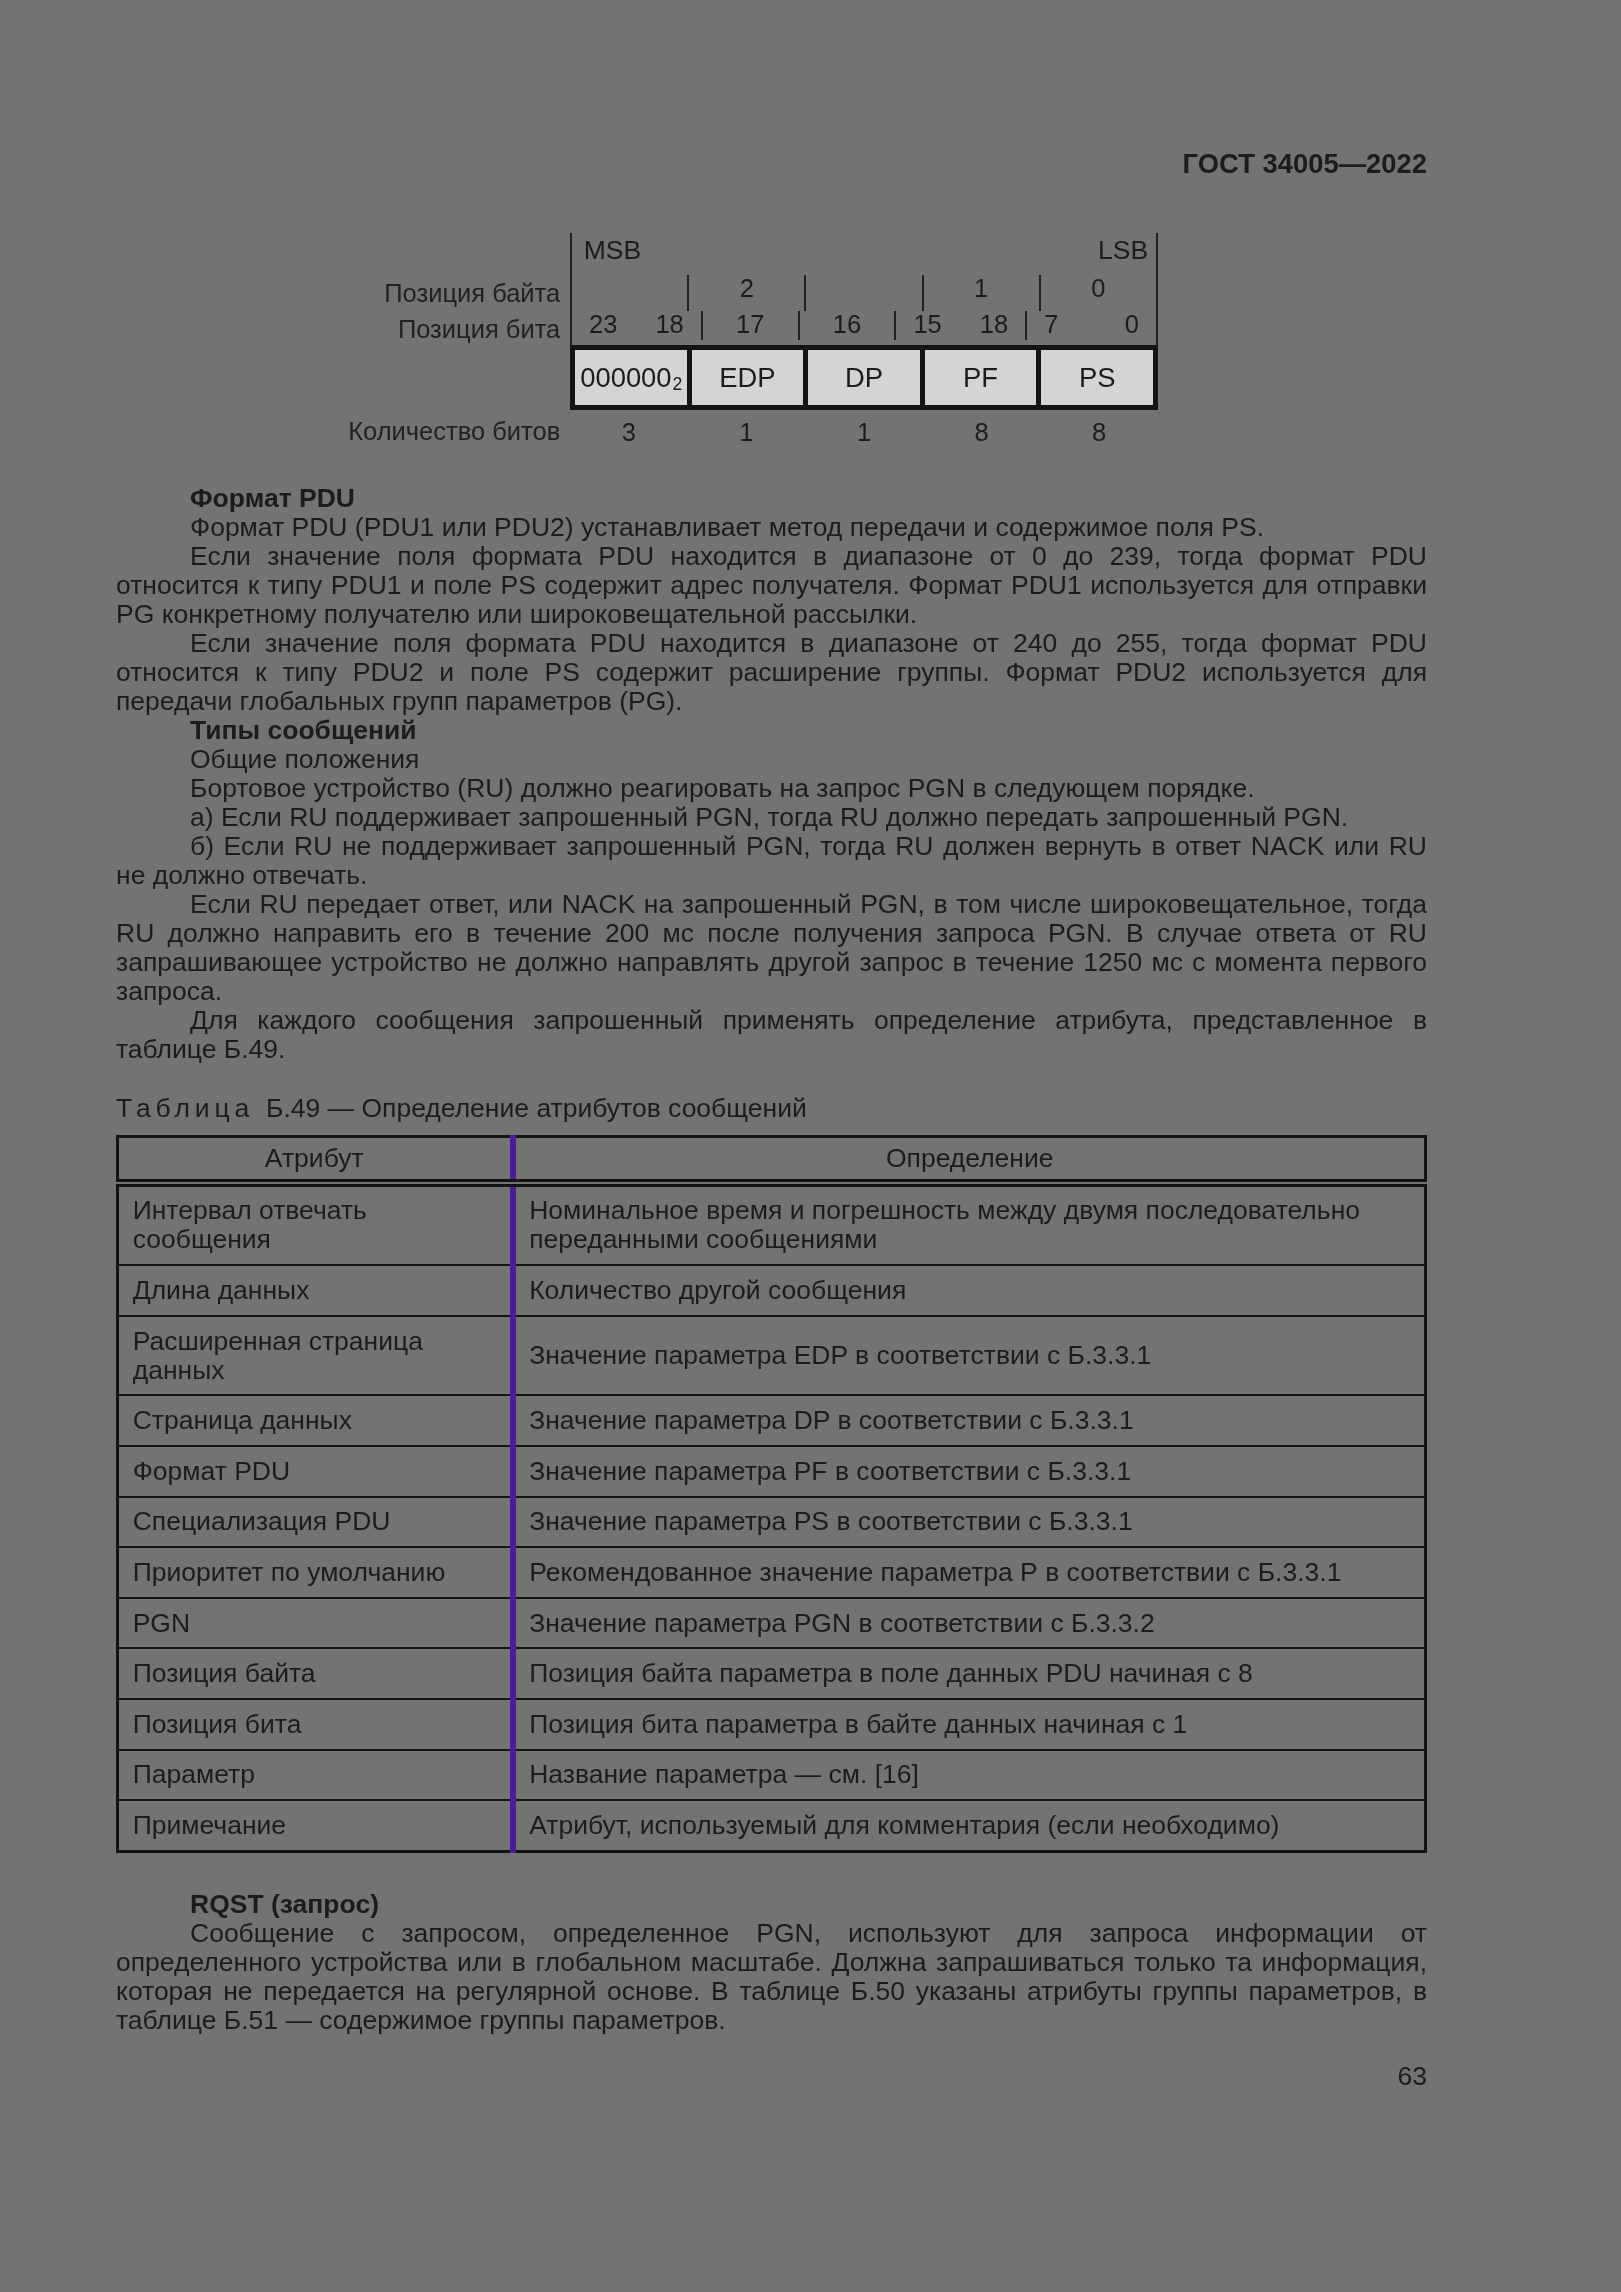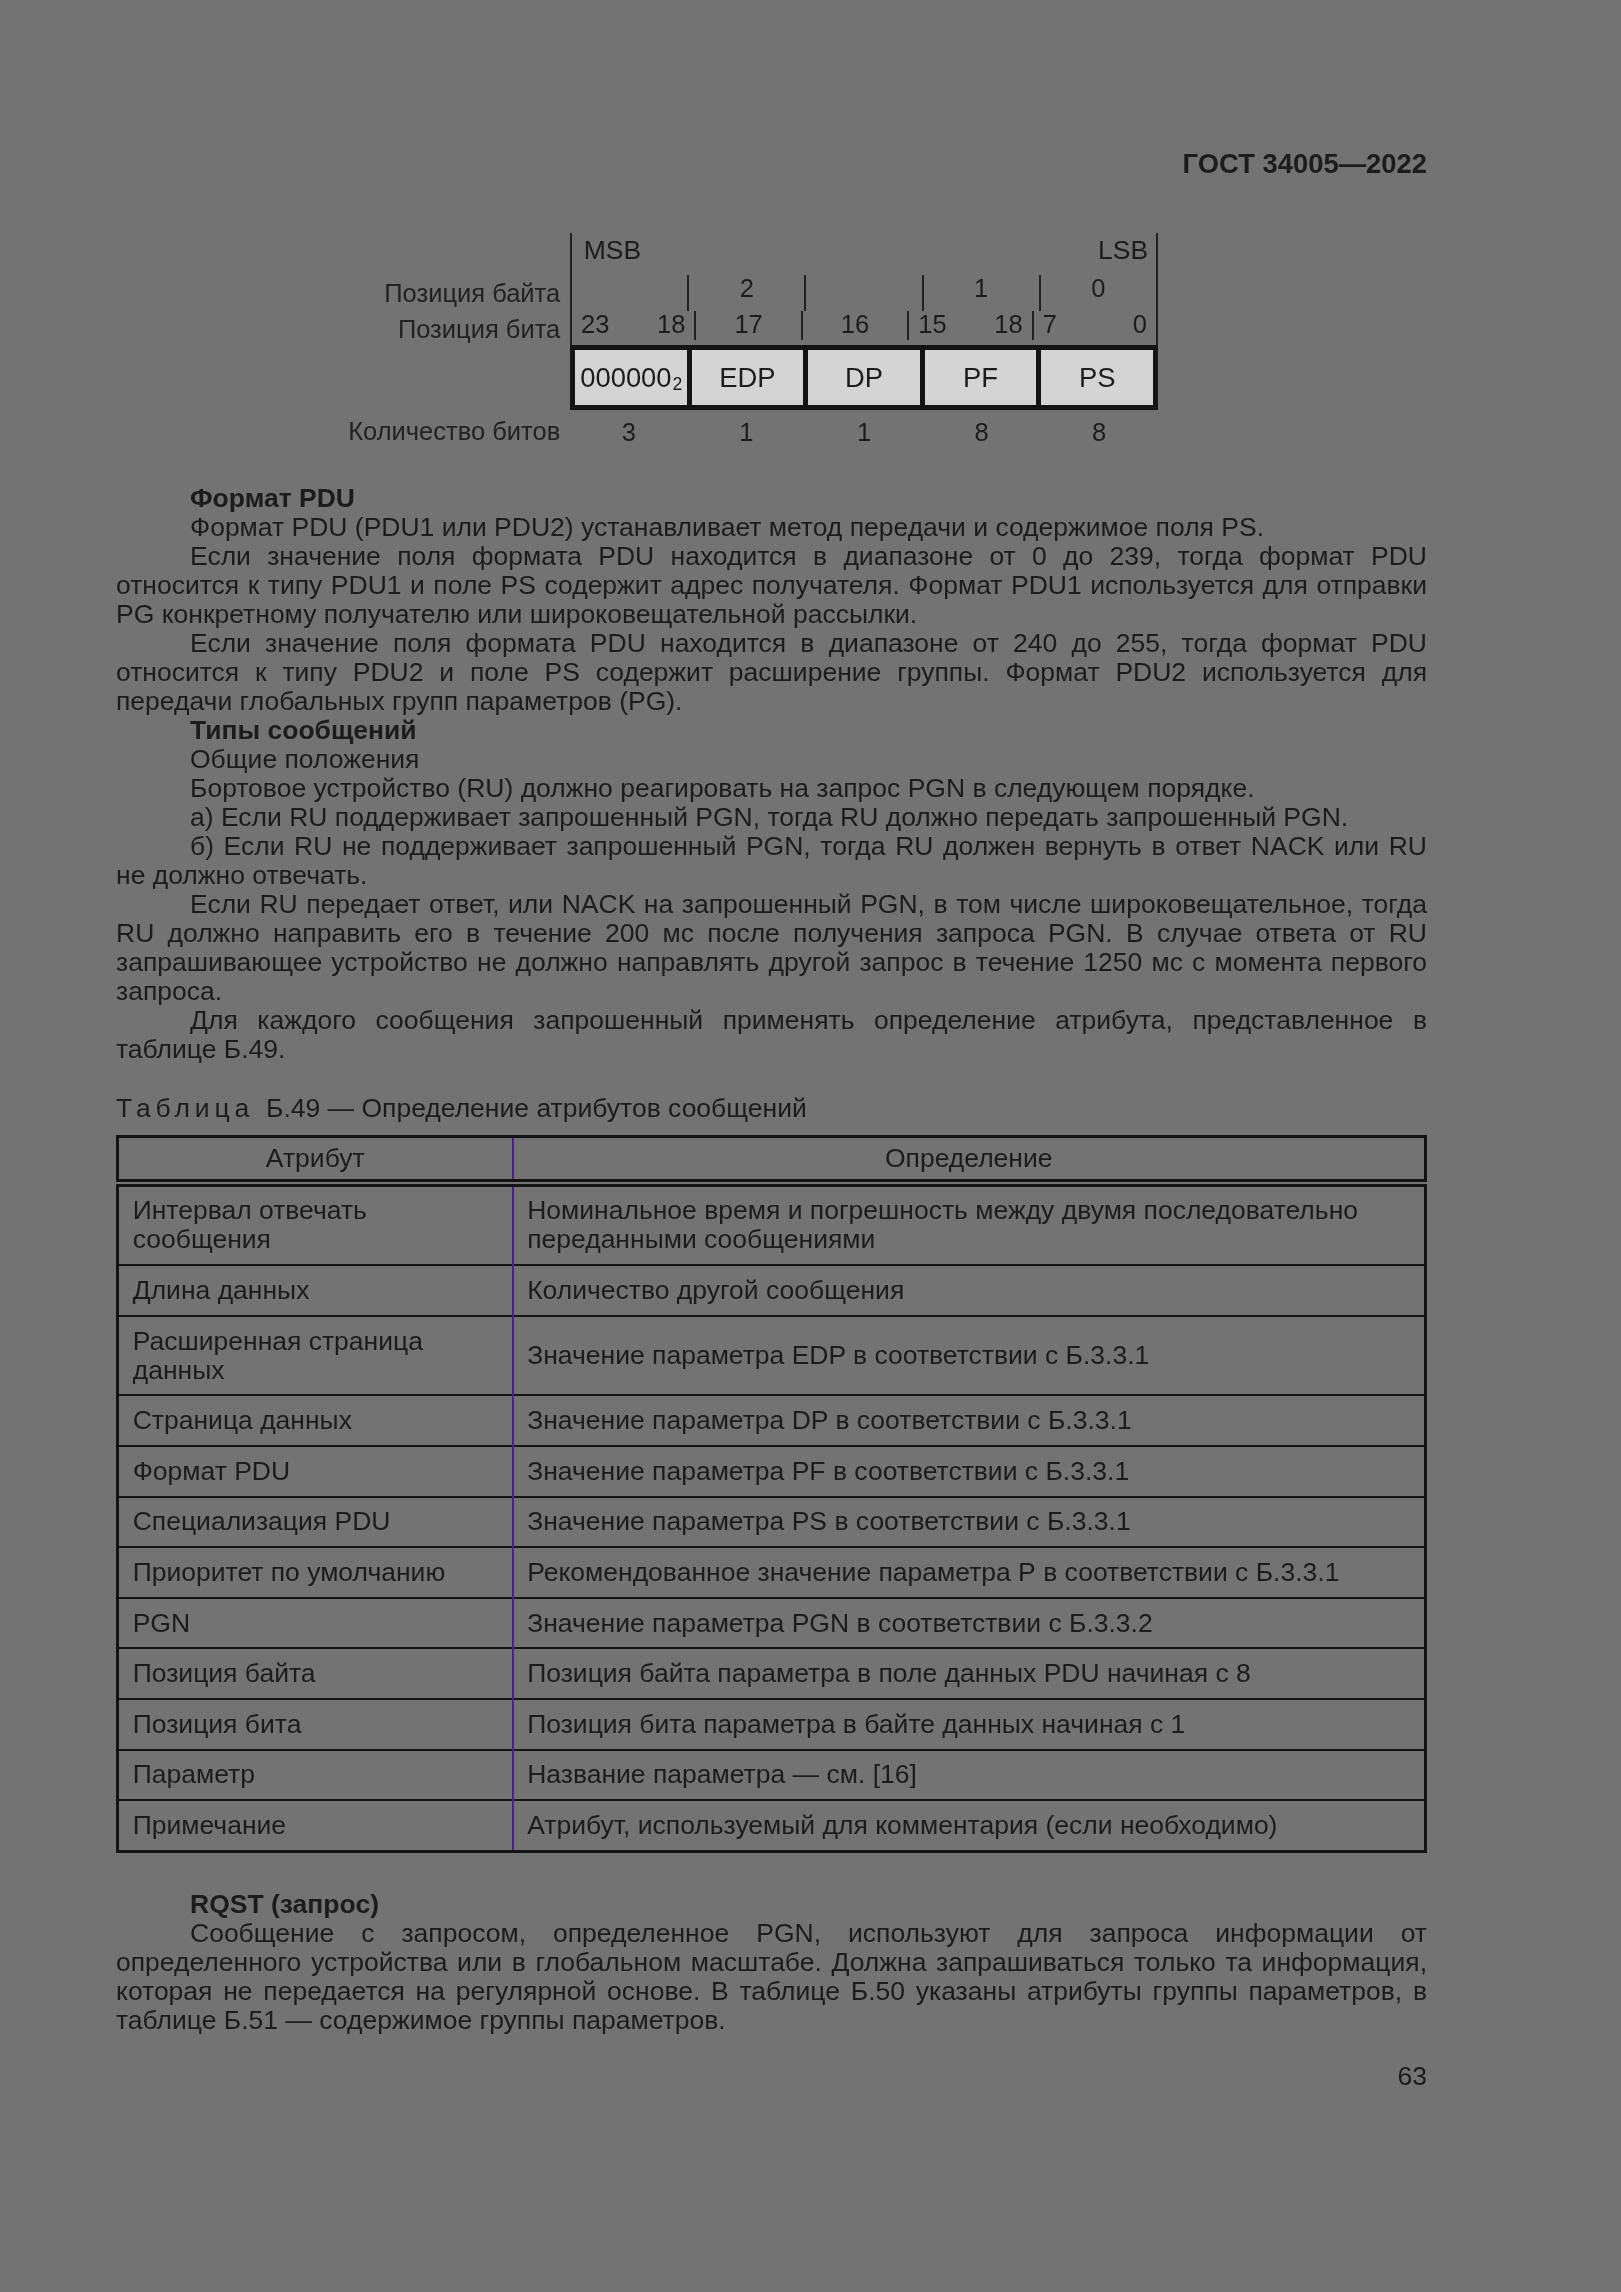--- a/index.html
+++ b/index.html
@@ -49,21 +49,21 @@
   .fd-byte-row{height:36px;}
   .fd-bit-row{height:29px;}
   .fd-cell{
     flex:1 1 0;
     font-size:25.5px;line-height:27.4px;
     display:flex;justify-content:center;
     box-sizing:border-box;
   }
   .fd-byte-row .fd-cell,.fd-bit-row .fd-cell{border-right:2px solid #222;}
   .fd-byte-row .fd-cell:last-child,.fd-bit-row .fd-cell:last-child{border-right:none;}
-  .fd-cell.split{justify-content:space-between;padding:0 9px;}
+  .fd-cell.split{justify-content:space-between;padding:0 17px;}
   .fd-box{
     display:flex;
     border:5.9px solid #141414;
     height:65px;box-sizing:border-box;
   }
   .fd-box-cell{
     flex:1 1 0;
     background:#d4d4d4;
     border-right:5.9px solid #141414;
     display:flex;align-items:center;justify-content:center;
@@ -112,21 +112,21 @@
     text-align:center;
     padding:5.9px 9.8px;
     line-height:29px;
     border-bottom:8.8px double #141414;
   }
   .attr-table td{
     padding:9.8px 13.7px;
     line-height:29px;
     vertical-align:middle;
   }
-  .attr-table th:first-child,.attr-table td:first-child{border-right:2px solid #4c1d95;}
+  .attr-table th:first-child,.attr-table td:first-child{border-right:6px solid #4c1d95;}
   .attr-table tbody tr{border-bottom:2.9px solid #141414;}
 
   .after-table{margin-top:37px;}
 
   .page-number{
     position:absolute;
     top:2062px;
     right:194px;
     font-size:26.5px;line-height:29px;
   }

